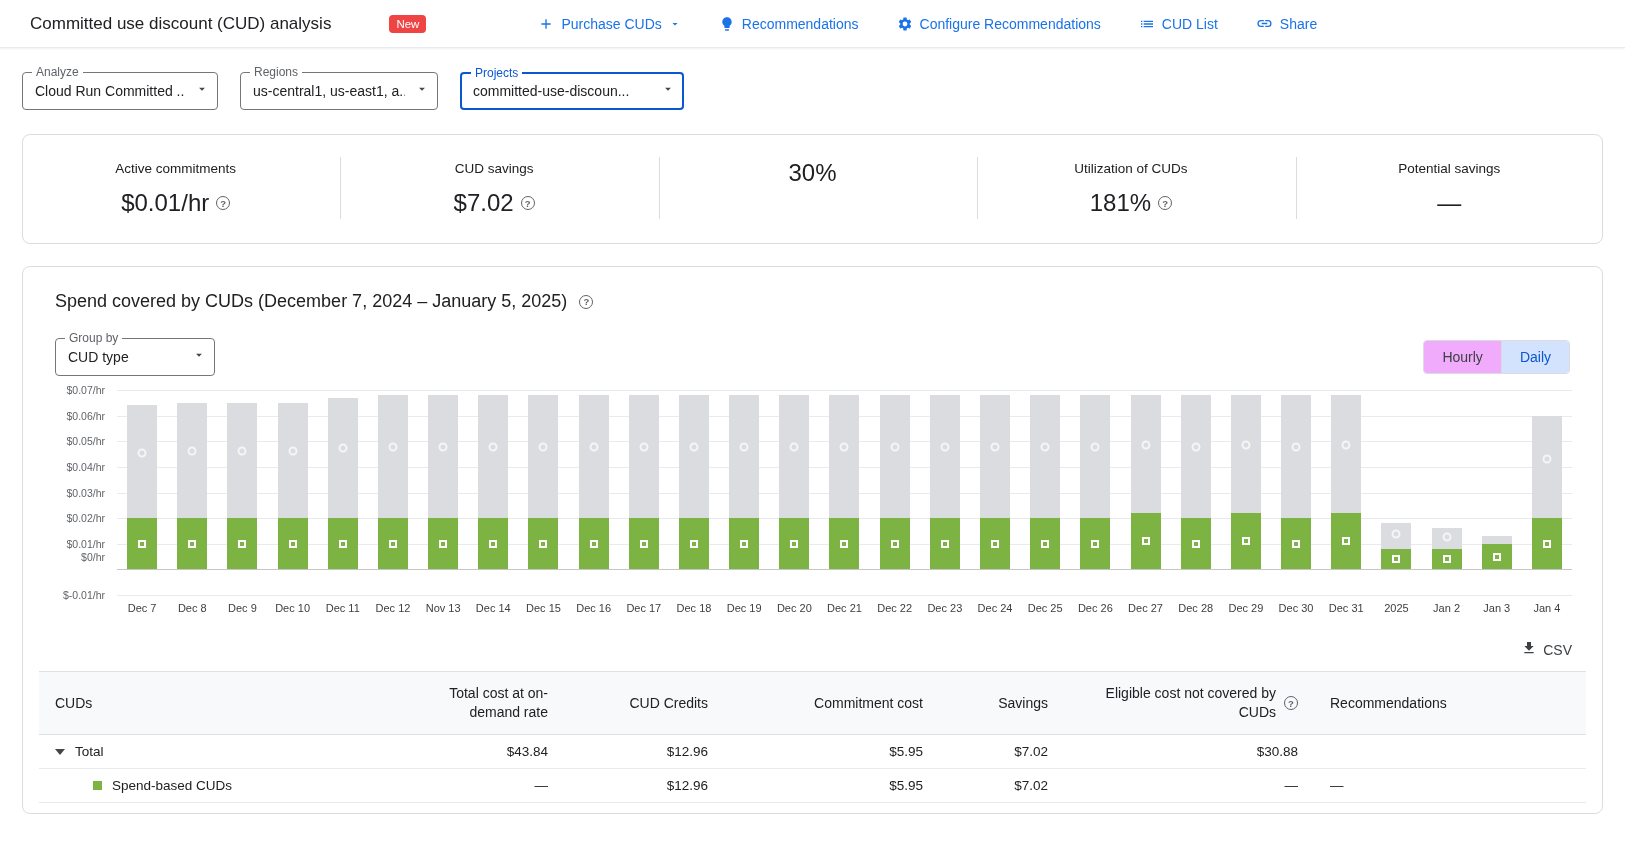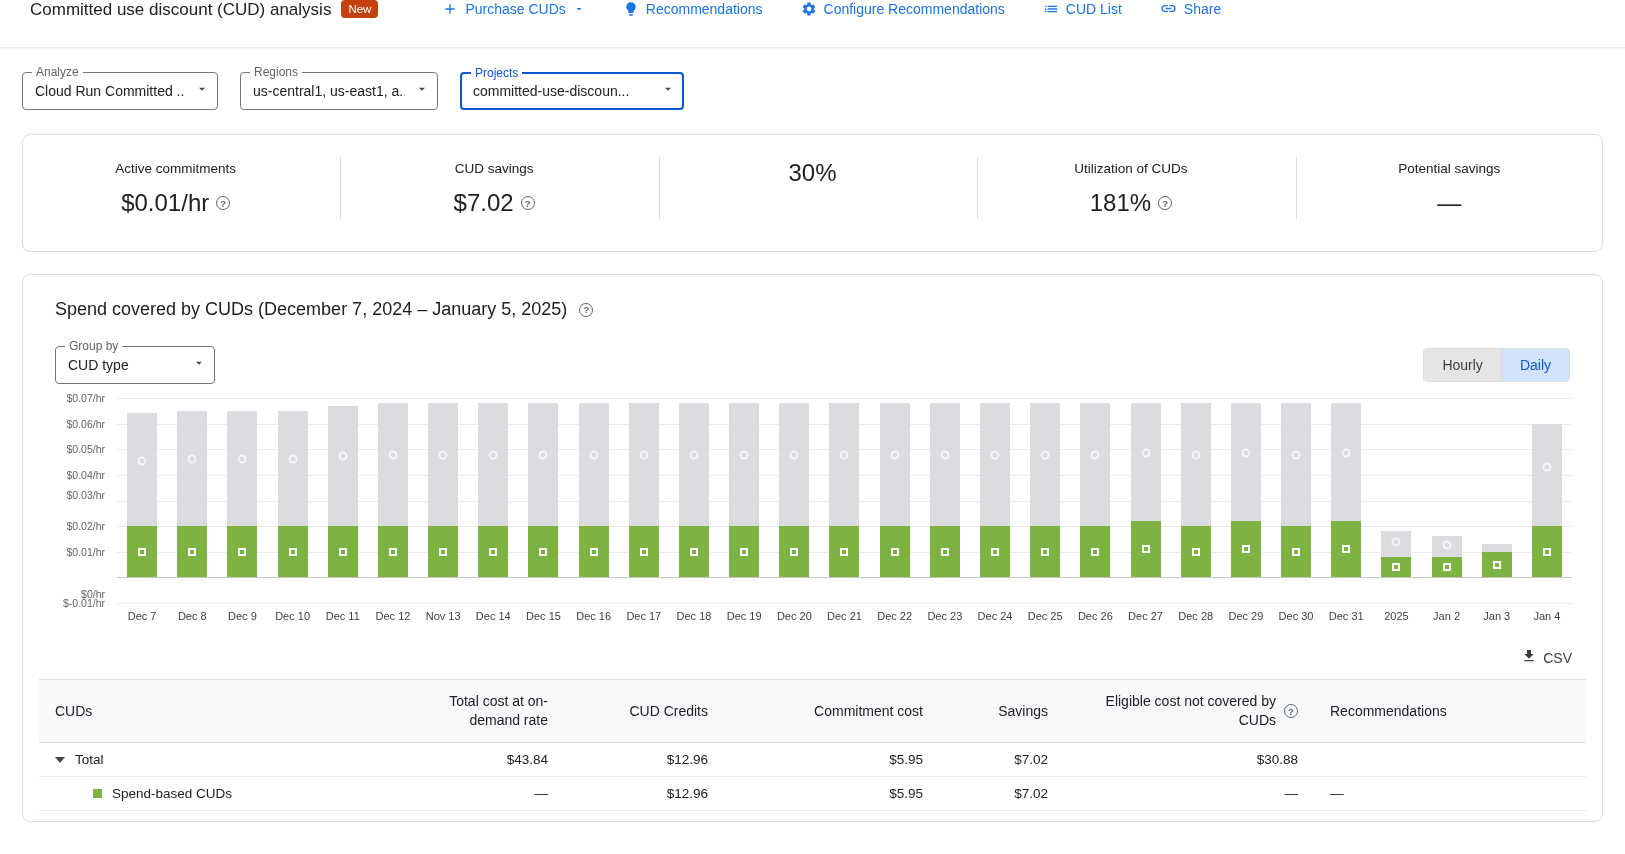--- a/index.html
+++ b/index.html
@@ -1,63 +1,63 @@
 <!DOCTYPE html>
 <html><head>
 <meta charset="utf-8">
 <style>
   * { box-sizing: border-box; }
   html,body { margin:0; padding:0; background:#fff; width:1625px; height:854px; overflow:hidden;
     font-family:"Liberation Sans", sans-serif; color:#202124; }
 
   
-  .topbar { display:flex; align-items:flex-start; height:48px; padding:0 30px;
-    border-bottom:1px solid #e8eaed; box-shadow:0 1px 2px rgba(60,64,67,.08); }
+  .topbar { display:flex; align-items:center; height:48px; padding:0 30px;
+    border-bottom:1px solid #e8eaed; box-shadow:0 1px 2px rgba(60,64,67,.08);gap:48px; }
   .page-title { font-size:17px; font-weight:400; color:#202124; white-space:nowrap; }
-  .new-badge { background:#c2410c; color:#fff; font-size:11.5px; font-weight:500;
+  .new-badge { background:#ef4444; color:#fff; font-size:11.5px; font-weight:500;
     padding:3px 7px; border-radius:4px; margin-left:10px; }
   .topnav { display:flex; align-items:center; gap:38px; margin-left:64px; }
   .nav-btn { display:flex; align-items:center; gap:7px; color:#1a73e8; font-size:14px;
     font-weight:500; cursor:pointer; white-space:nowrap; }
   .nav-btn svg { display:block; }
 
   
   .filters { display:flex; gap:22px; padding:24px 22px 6px 22px; }
   .field { position:relative; border:1px solid #747775; border-radius:4px; height:38px;
     display:flex; align-items:center; padding:0 8px 0 12px; background:#fff; cursor:pointer; }
   .field.focused { border:2px solid #0b57d0; padding:0 7px 0 11px; }
   .field-label { position:absolute; top:-8px; left:9px; background:#fff; padding:0 4px;
     font-size:12px; color:#5f6368; line-height:14px; white-space:nowrap; }
   .field.focused .field-label { color:#0b57d0; }
   .field-value { font-size:14px; color:#202124; white-space:nowrap; overflow:hidden; flex:1; }
   .caret { margin-left:10px; flex:0 0 auto; }
 
   
   .stats-card { margin:18px 22px 0 22px; border:1px solid #dadce0; border-radius:8px;
-    display:flex; padding:22px 0 32px 0; background:#fff;gap:12px; }
+    display:flex; padding:22px 0 24px 0; background:#fff;gap:12px; }
   .stat { flex:1; display:flex; flex-direction:column; align-items:center; text-align:center;
     padding:2px 28px; border-left:1px solid #dadce0; gap:11px; }
   .stat:first-child { border-left:none; }
   .stat-label { font-size:13.5px; color:#202124; line-height:19px; max-width:300px; }
   .stat-value { font-size:24px; color:#202124; display:flex; align-items:center; gap:7px; }
 
   .help { width:14px; height:14px; border:1.2px solid #5f6368; border-radius:50%;
     color:#5f6368; font-size:9.5px; font-weight:700; display:inline-flex; align-items:center;
     justify-content:center; cursor:pointer; flex:0 0 auto; }
 
   
   .chart-card { margin:22px 22px 0 22px; border:1px solid #dadce0; border-radius:8px;
     padding:24px 16px 10px 16px; background:#fff; }
   .chart-title-row { display:flex; align-items:center; gap:12px; padding-left:16px; }
   .chart-title { font-size:18px; color:#202124; }
   .chart-controls { display:flex; justify-content:space-between; align-items:center;
     margin:26px 16px 4px 16px; }
   .group-by { width:160px; }
   .segmented { display:flex; border:1px solid #dadce0; border-radius:4px; overflow:hidden; }
-  .seg-btn { padding:8px 18px; font-size:14px; color:#3c4043; background:#e5e5e5; cursor:pointer; }
+  .seg-btn { padding:8px 18px; font-size:14px; color:#3c4043; background:#f0abfc; cursor:pointer; }
   .seg-btn + .seg-btn { border-left:1px solid #dadce0; }
   .seg-btn.active { background:#d3e3fd; color:#0b57d0; }
 
   
   .chart-wrap { position:relative; height:240px; margin:14px 8px 0 8px; }
   .y-labels { position:absolute; left:0; top:0; width:62px; height:205px; }
   .y-tick { position:absolute; right:4px; font-size:10.5px; color:#5f6368; white-space:nowrap; }
   .plot { position:absolute; left:70px; right:6px; top:0; height:205px; }
   .gridline { position:absolute; left:0; right:0; height:1px; background:#e8eaed; }
   .gridline.zero { background:#c4c7c5; }
@@ -223,24 +223,24 @@
       <div class="seg-btn active">Daily</div>
     </div>
   </div>
 
   <div class="chart-wrap">
     <div class="y-labels" id="y-labels">
         <div class="y-tick" style="top: -6px;">$0.07/hr</div>
         <div class="y-tick" style="top: 19.625px;">$0.06/hr</div>
         <div class="y-tick" style="top: 45.25px;">$0.05/hr</div>
         <div class="y-tick" style="top: 70.875px;">$0.04/hr</div>
-        <div class="y-tick" style="top: 91px;">$0.03/hr</div>
+        <div class="y-tick" style="top: 97px;">$0.03/hr</div>
         <div class="y-tick" style="top: 122.125px;">$0.02/hr</div>
         <div class="y-tick" style="top: 147.75px;">$0.01/hr</div>
-        <div class="y-tick" style="top: 190px;">$0/hr</div>
+        <div class="y-tick" style="top: 161px;">$0/hr</div>
         <div class="y-tick" style="top: 199px;">$-0.01/hr</div>
       </div>
     <div class="plot" id="plot">
         <div class="gridline" style="top: 205px;"></div>
         <div class="gridline zero" style="top: 179.375px;"></div>
         <div class="gridline" style="top: 153.75px;"></div>
         <div class="gridline" style="top: 128.125px;"></div>
         <div class="gridline" style="top: 102.5px;"></div>
         <div class="gridline" style="top: 76.875px;"></div>
         <div class="gridline" style="top: 51.25px;"></div>

